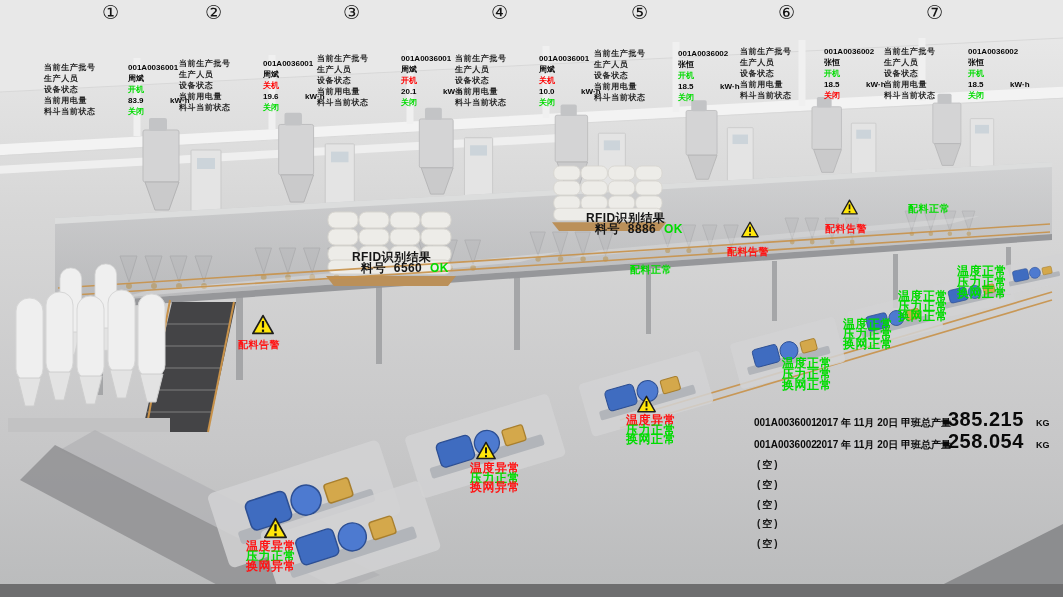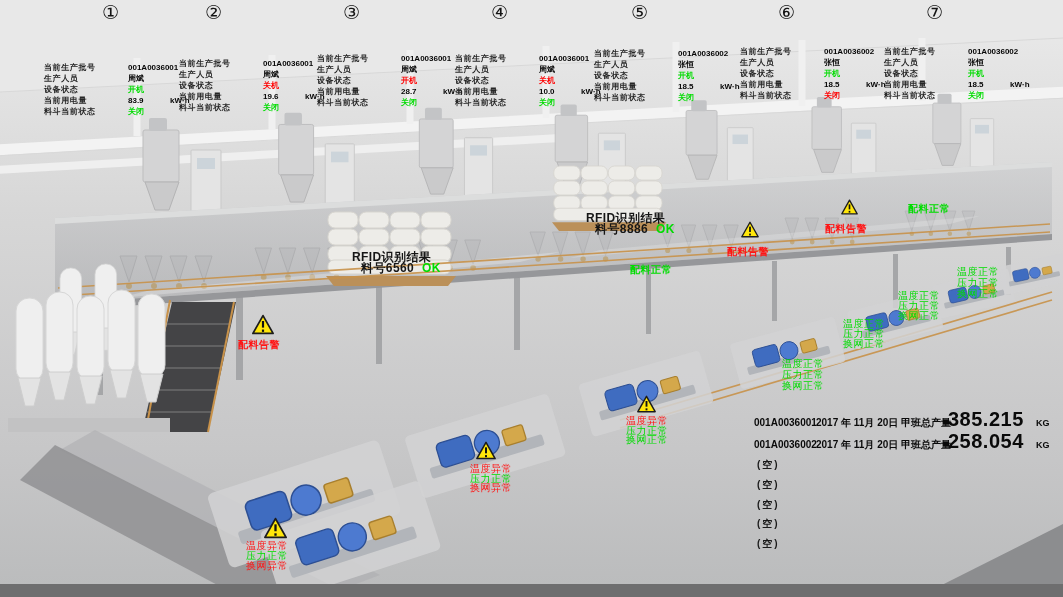--- a/index.html
+++ b/index.html
@@ -8,25 +8,25 @@
   #app{position:relative;width:1063px;height:597px;overflow:hidden;background:#cfcfcf;
        box-shadow:inset 0 0 0 2px #6d6d6d}
   #scene{position:absolute;left:0;top:0}
   .lnum{position:absolute;font-size:19px;color:#141414;line-height:20px}
   .panel{position:absolute;width:175px;font-size:8px;font-weight:bold;color:#262626;line-height:11px;white-space:nowrap}
   .plabel{display:inline-block;width:84px;letter-spacing:.6px}
   .pval{color:#060606}
   .pnum{display:inline-block;width:26px}
   .punit{color:#060606;margin-left:16px}
   .anno{position:absolute;font-size:10px;font-weight:bold;white-space:nowrap;letter-spacing:.5px}
-  .stack{position:absolute;font-size:10px;font-weight:normal;white-space:nowrap;letter-spacing:.5px}
+  .stack{position:absolute;font-size:12px;font-weight:bold;white-space:nowrap;letter-spacing:.5px}
   .tri{position:absolute}
   .rfid{position:absolute;font-size:12px;font-weight:bold;color:#161616;white-space:nowrap;letter-spacing:.4px;line-height:10.5px}
   .rfid .r2{padding-left:9px}
-  .rfid .rv{}
+  .rfid .rv{margin-left:8px}
   .rfid .rok{margin-left:8px}
   .trow{position:absolute;display:flex;align-items:baseline;white-space:nowrap;color:#0a0a0a}
   .t-batch{font-size:10px;font-weight:bold;width:62px}
   .t-date{font-size:10px;font-weight:bold;width:132px}
   .t-val{font-size:20px;font-weight:bold;width:88px;letter-spacing:.5px}
   .t-unit{font-size:9px;font-weight:bold}
   .t-empty{position:absolute;font-size:10px;font-weight:bold;color:#1a1a1a;letter-spacing:2px}
 </style>
 </head>
 <body>
@@ -244,21 +244,21 @@
     <div><span class="plabel">生产人员</span><span class="pval">周斌</span></div>
     <div><span class="plabel">设备状态</span><span class="pval" style="color: rgb(255, 0, 0);">关机</span></div>
     <div><span class="plabel">当前用电量</span><span class="pval pnum">19.6</span><span class="punit">kW·h</span></div>
     <div><span class="plabel">料斗当前状态</span><span class="pval" style="color: rgb(0, 220, 0);">关闭</span></div>
   </div>
 
   <div class="panel" style="left:317px;top:53px">
     <div><span class="plabel">当前生产批号</span><span class="pval">001A0036001</span></div>
     <div><span class="plabel">生产人员</span><span class="pval">周斌</span></div>
     <div><span class="plabel">设备状态</span><span class="pval" style="color: rgb(255, 0, 0);">开机</span></div>
-    <div><span class="plabel">当前用电量</span><span class="pval pnum">28.7</span><span class="punit">kW·h</span></div>
+    <div><span class="plabel">当前用电量</span><span class="pval pnum">20.1</span><span class="punit">kW·h</span></div>
     <div><span class="plabel">料斗当前状态</span><span class="pval" style="color: rgb(0, 220, 0);">关闭</span></div>
   </div>
 
   <div class="panel" style="left:455px;top:53px">
     <div><span class="plabel">当前生产批号</span><span class="pval">001A0036001</span></div>
     <div><span class="plabel">生产人员</span><span class="pval">周斌</span></div>
     <div><span class="plabel">设备状态</span><span class="pval" style="color: rgb(255, 0, 0);">关机</span></div>
     <div><span class="plabel">当前用电量</span><span class="pval pnum">10.0</span><span class="punit">kW·h</span></div>
     <div><span class="plabel">料斗当前状态</span><span class="pval" style="color: rgb(0, 220, 0);">关闭</span></div>
   </div>

